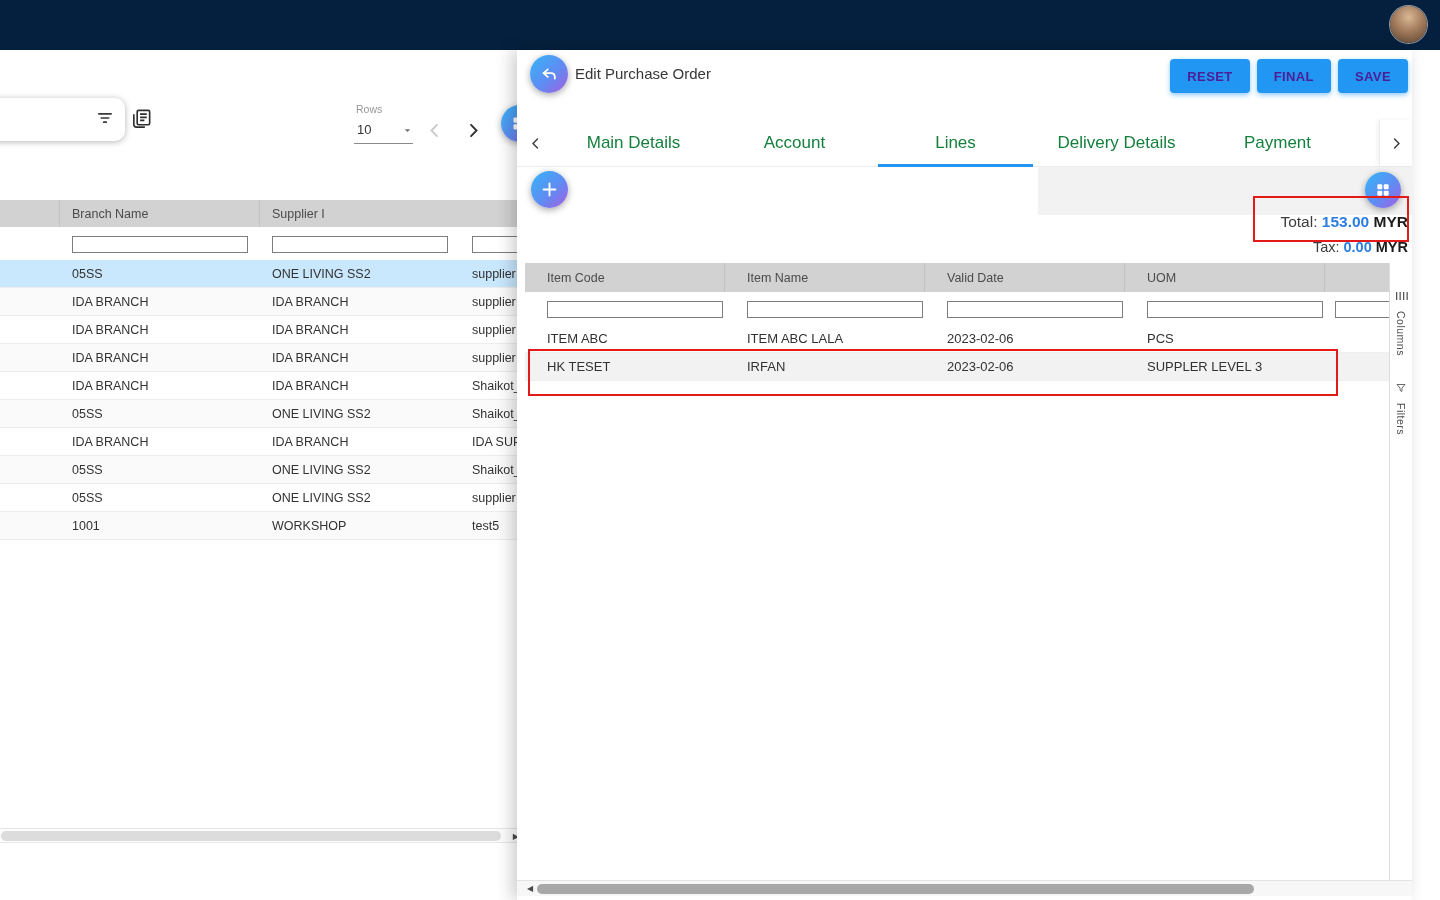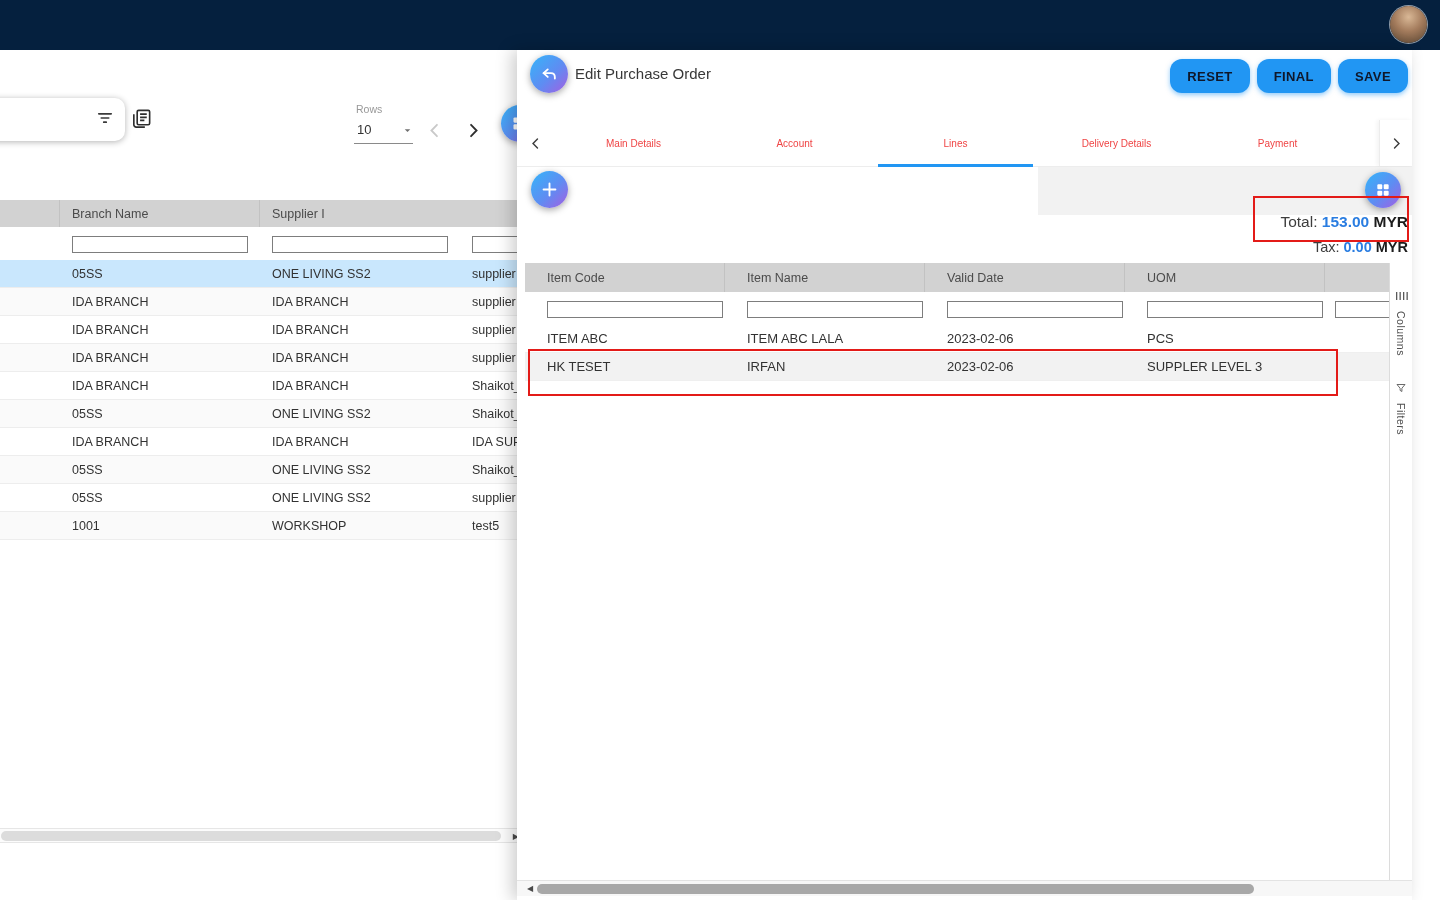--- a/index.html
+++ b/index.html
@@ -61,28 +61,28 @@
     border-top:1px solid #e6e6e6;border-bottom:1px solid #e6e6e6;background:#fcfcfc;cursor:pointer}
   .hscroll-left .thumb{position:absolute;left:1px;top:2px;width:500px;height:10px;background:#dcdcdc;border-radius:5px}
   .scroll-arr{position:absolute;font-size:8px;color:#4a4a4a;top:3px}
 
   
   .drawer{position:absolute;top:50px;left:517px;width:895px;height:850px;background:#fff;
     box-shadow:-5px 0 16px rgba(0,0,0,.2)}
   .back-btn{position:absolute;left:13px;top:5px;width:38px;height:38px}
   .drawer-title{position:absolute;left:58px;top:15px;font-size:15px;font-weight:normal;color:#383838}
   .action-btns{position:absolute;top:9px;right:4px;display:flex;gap:7px}
-  .btn-blue{height:34px;padding:0 17px;background:#2196f3;border:none;border-radius:12px;color:#0f172a;
+  .btn-blue{height:34px;padding:0 17px;background:#2196f3;border:none;border-radius:4px;color:#4c1d95;
     font-weight:bold;font-size:13px;font-family:inherit;letter-spacing:.4px;
     box-shadow:0 2px 5px rgba(33,150,243,.5);cursor:pointer}
 
   .tabs-bar{position:absolute;top:70px;left:0;width:895px;height:47px;border-bottom:1px solid #ededed;display:flex}
   .tab-chevron{width:36px;display:flex;align-items:center;justify-content:center;color:#3c3c3c;cursor:pointer;line-height:0}
   .tabs{display:flex;flex:1}
-  .tab{width:161px;display:flex;align-items:center;justify-content:center;font-size:10px;color:#ef4444;
+  .tab{width:161px;display:flex;align-items:center;justify-content:center;font-size:17px;color:#15803d;
     position:relative;cursor:pointer}
   .tab.active::after{content:"";position:absolute;left:3px;right:3px;bottom:-1px;height:3px;background:#2196f3}
   .tabs-right{width:33px;border-left:1px solid #ececec;display:flex;align-items:center;justify-content:center;
     color:#3c3c3c;box-shadow:-2px 0 4px rgba(0,0,0,.05);cursor:pointer;line-height:0}
 
   .totals-bg{position:absolute;left:521px;top:117px;width:374px;height:48px;background:#f2f2f2}
   .add-btn{position:absolute;left:14px;top:121px;width:37px;height:37px}
   .grid-btn-right{position:absolute;right:11px;top:122px;width:36px;height:36px}
   .total-line{position:absolute;top:163px;right:4px;font-size:15.5px;color:#3d3d3d;white-space:nowrap}
   .tax-line{position:absolute;top:189px;right:4px;font-size:14.5px;color:#3d3d3d;white-space:nowrap}

